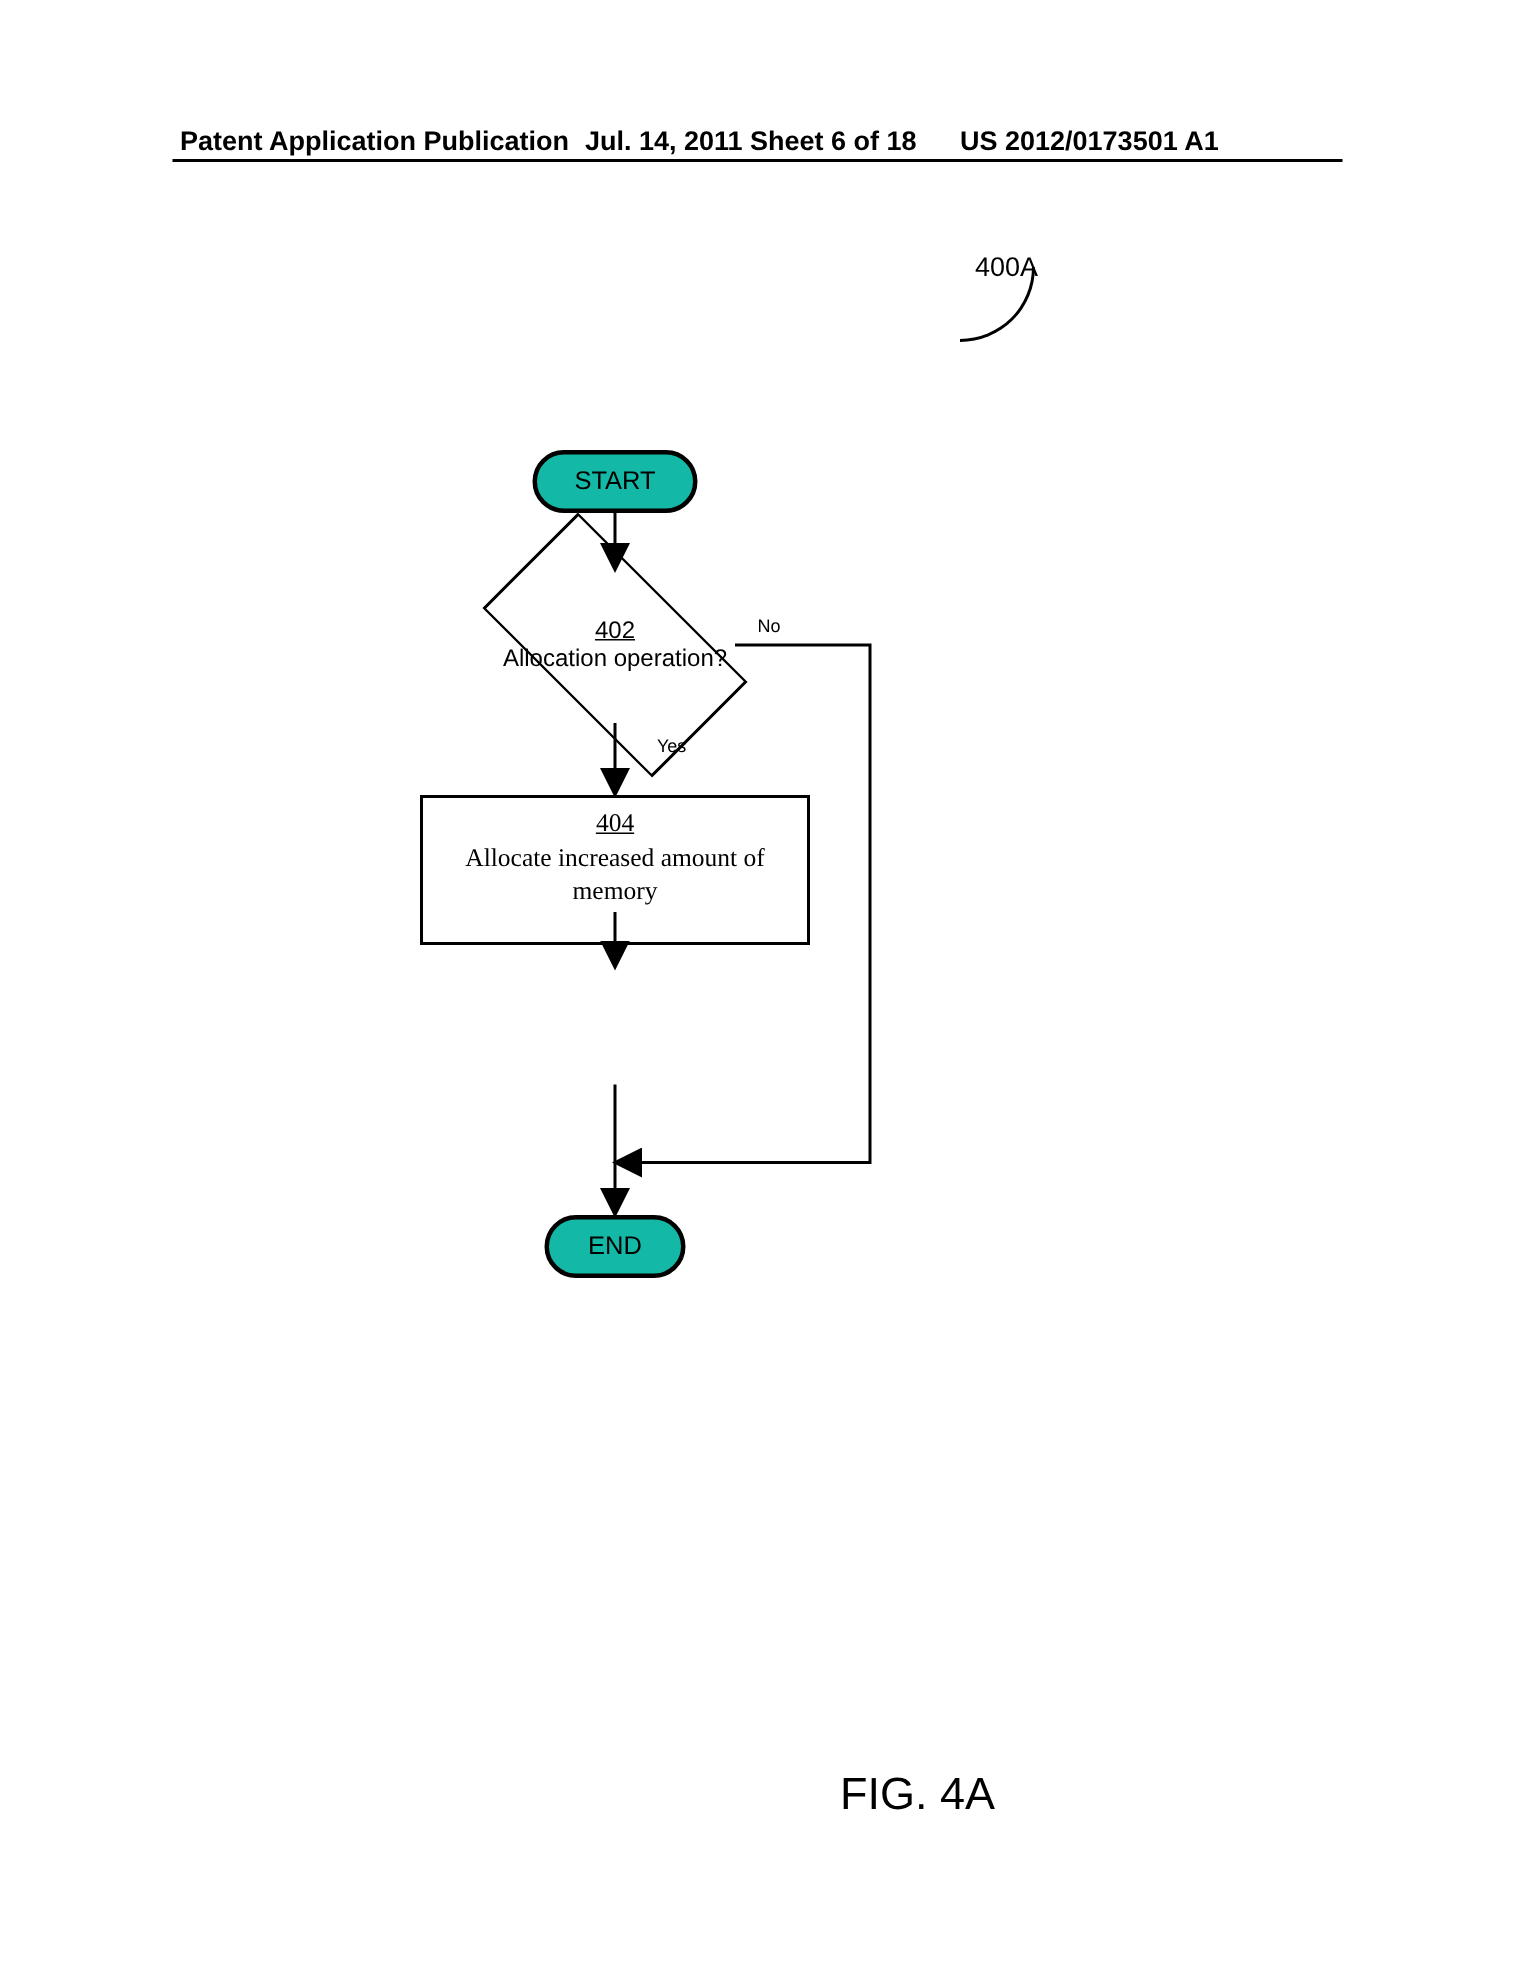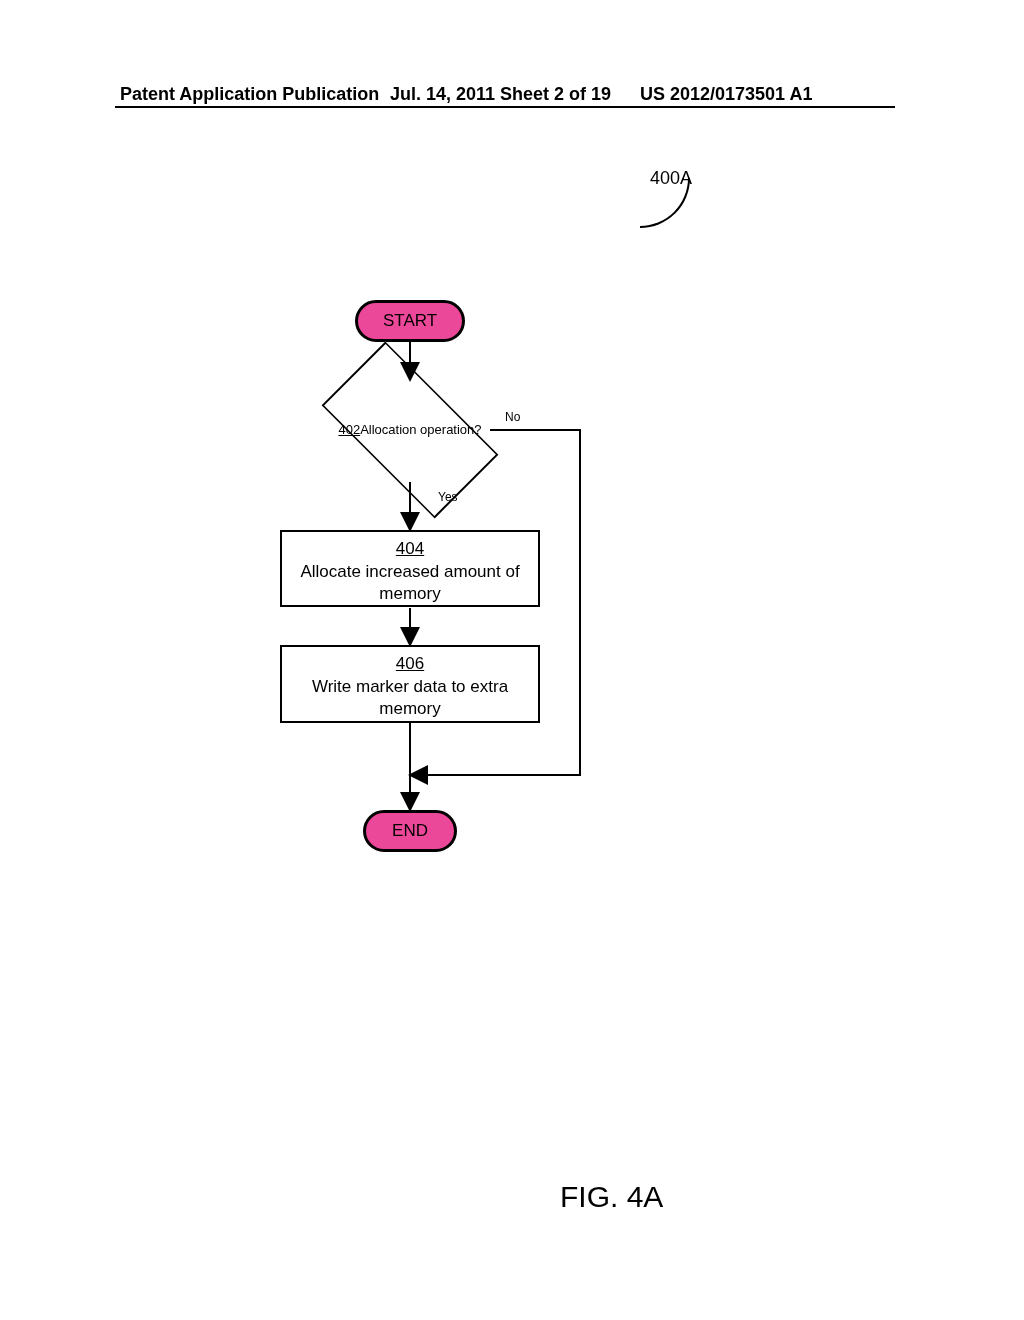--- a/index.html
+++ b/index.html
@@ -44,21 +44,21 @@
     top: 1180px;
     font-size: 30px;
     font-weight: normal;
   }
 
   
   .terminator {
     position: absolute;
     border: 3px solid #000;
     border-radius: 999px;
-    background: #ec4899;
+    background: #14b8a6;
     display: flex;
     align-items: center;
     justify-content: center;
     font-size: 17px;
   }
   .process {
     position: absolute;
     border: 2px solid #000;
     background: #fff;
     text-align: center;
@@ -75,23 +75,23 @@
   }
   .diamond-shape {
     width: 100%; height: 100%;
     transform: rotate(45deg) scaleX(1) scaleY(0.75);
     border: 2px solid #000;
     background: #fff;
   }
   .diamond-text {
     position: absolute;
     left: 0; top: 0; width: 100%; height: 100%;
-    display: flex; flex-direction: row;
+    display: flex; flex-direction: column;
     align-items: center; justify-content: center;
-    font-size: 13px; line-height: 1.2;
+    font-size: 16px; line-height: 1.2;
     text-align: center;
   }
   .diamond-text .refnum { text-decoration: underline; }
 
   .label-sm {
     position: absolute;
     font-size: 12px;
   }
 
   
@@ -115,21 +115,21 @@
     width: 1024px; height: 1320px;
     pointer-events: none;
   }
 </style>
 </head>
 <body>
 
 <div class="header">
   <span class="left">Patent Application Publication</span>
   <span class="mid">Jul. 14, 2011</span>
-  <span class="mid" style="left:500px">Sheet 2 of 19</span>
+  <span class="mid" style="left:500px">Sheet 6 of 18</span>
   <span class="right">US 2012/0173501 A1</span>
 </div>
 <div class="header-rule"></div>
 
 <div class="canvas">
 
   <div class="refnum-top" style="left:650px; top:168px;">400A</div>
   <div class="refarc" style="left:640px; top:178px;"></div>
 
   <div class="terminator" style="left:355px; top:300px; width:110px; height:42px;">
@@ -139,29 +139,25 @@
   <div class="diamond" style="left:330px; top:370px;">
     <div class="diamond-shape"></div>
     <div class="diamond-text">
       <span class="refnum">402</span>
       <span>Allocation operation?</span>
     </div>
   </div>
   <div class="label-sm" style="left:505px; top:410px;">No</div>
   <div class="label-sm" style="left:420px; top:490px;margin-left:18px;">Yes</div>
 
-  <div class="process" style="left:280px; top:530px; width:260px; height:77px;">
+  <div class="process" style="left:280px; top:530px; width:260px; height:100px;font-family:Liberation Serif, serif;">
     <span class="refnum">404</span>
     <span>Allocate increased amount of memory</span>
   </div>
 
-  <div class="process" style="left:280px; top:645px; width:260px; height:78px;">
-    <span class="refnum">406</span>
-    <span>Write marker data to extra memory</span>
-  </div>
 
   <div class="terminator" style="left:363px; top:810px; width:94px; height:42px;">
     <span>END</span>
   </div>
 
   <svg class="arrows">
     <defs>
       <marker id="arrhd" markerWidth="10" markerHeight="10" refX="8" refY="5" orient="auto">
         <path d="M0,0 L10,5 L0,10 Z" fill="#000"></path>
       </marker>

